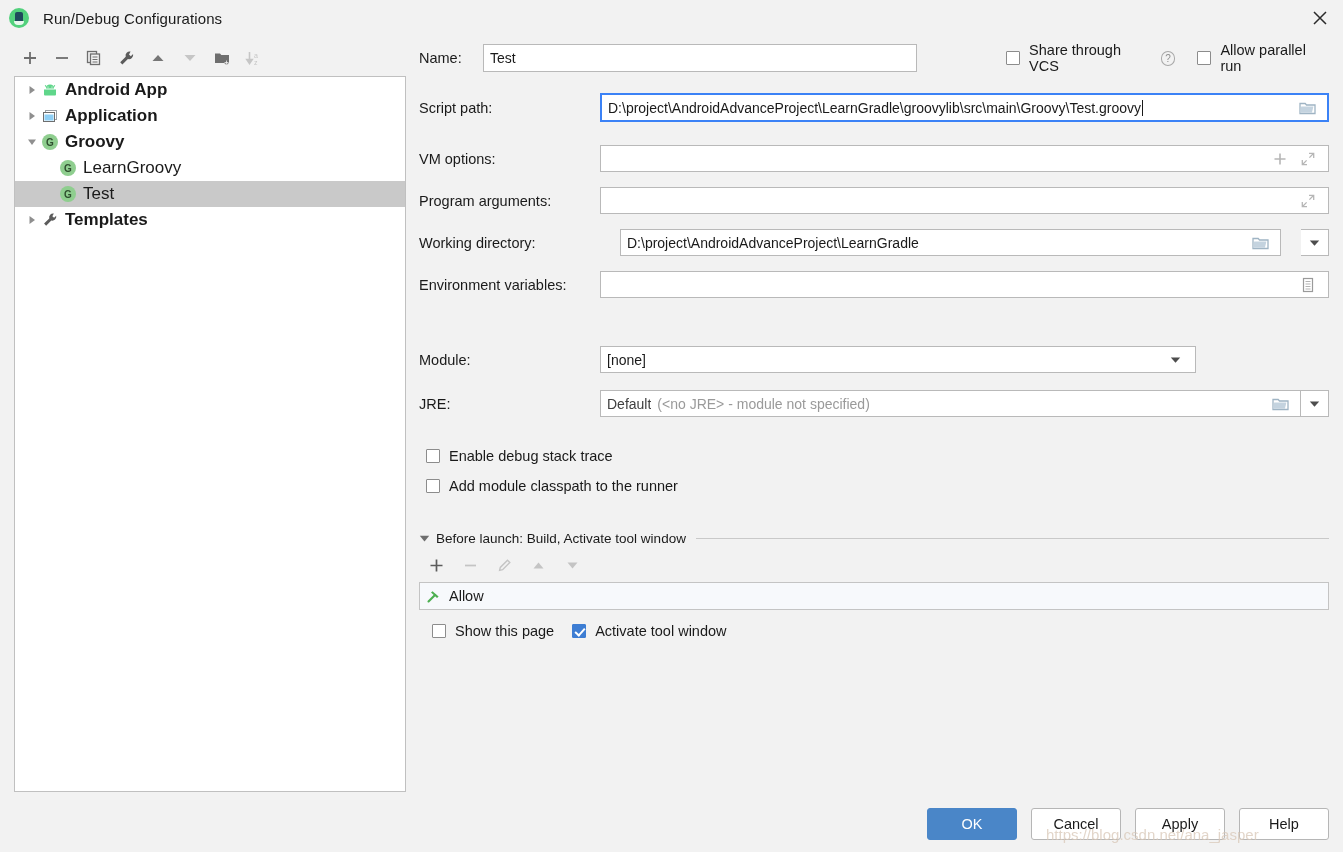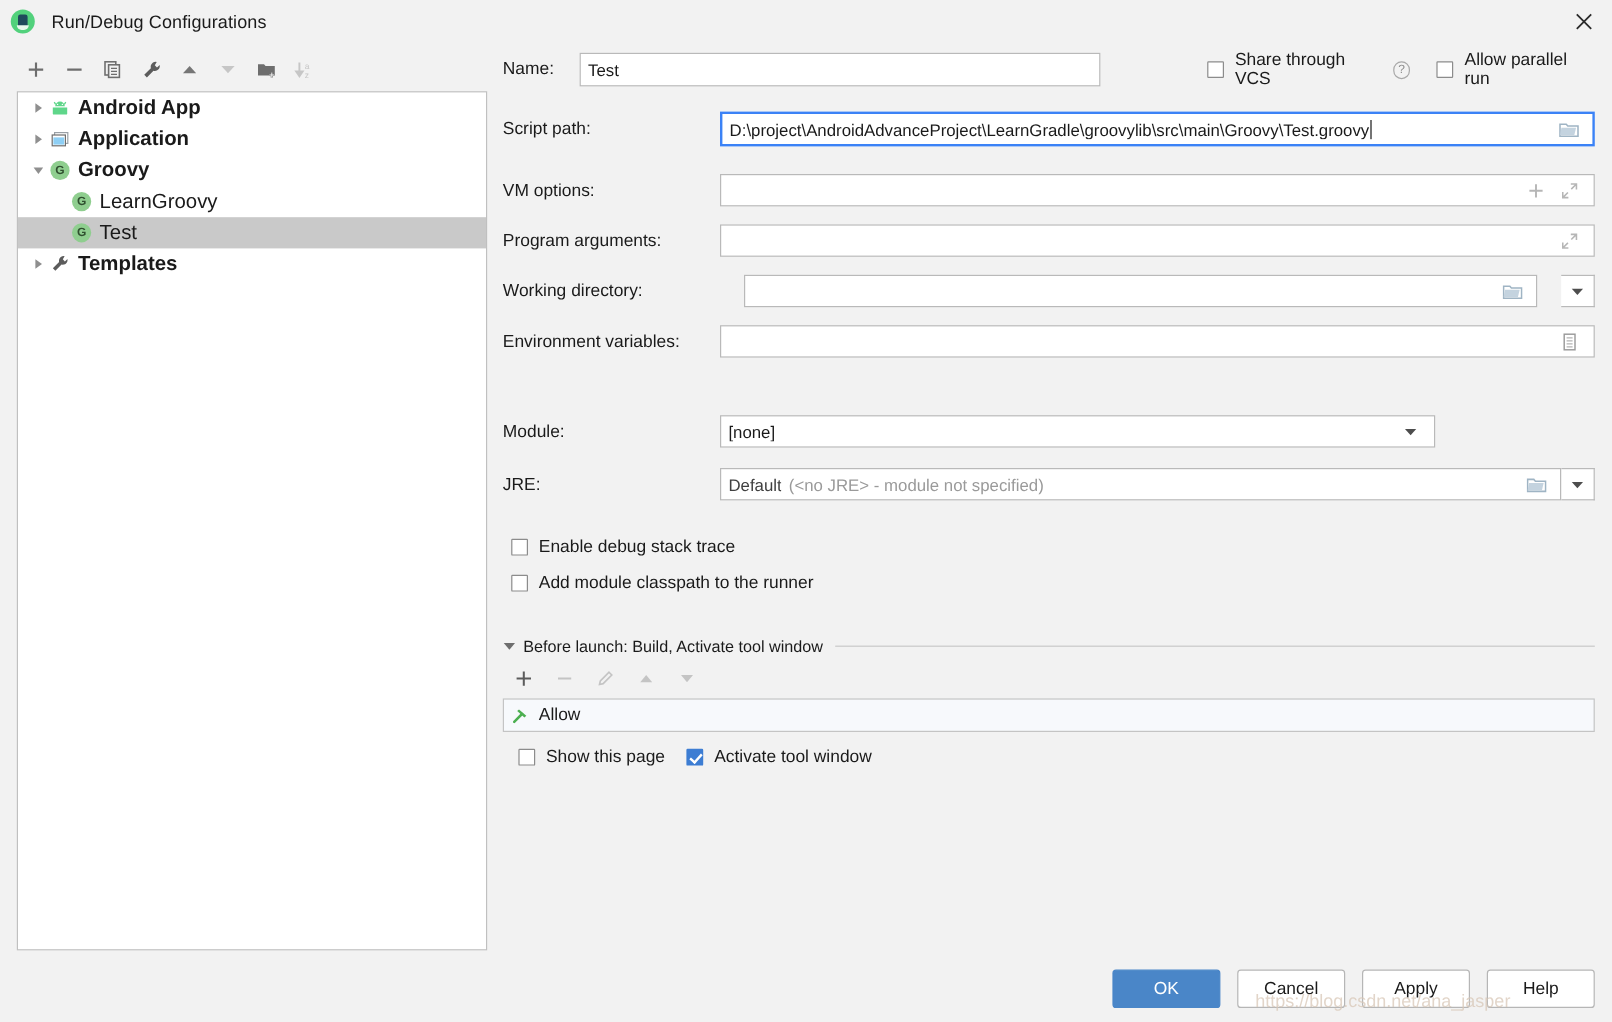--- a/index.html
+++ b/index.html
@@ -433,20 +433,21 @@
             <path d="M8 1.3h4.7v4.7M12.7 1.3L8.4 5.6" stroke="#b6b6b6" stroke-width="1.3" fill="none"></path>
             <path d="M6 12.7H1.3V8M1.3 12.7l4.3-4.3" stroke="#b6b6b6" stroke-width="1.3" fill="none"></path>
           </svg>
         </div>
       </div>
     </div>
 
     <div class="row" style="margin-top:15px;gap:20px;">
       <div class="lbl" style="width:181px;">Working directory:</div>
       <div class="field" style="width:701px;">
+        <span class="val">D:\project\AndroidAdvanceProject\LearnGradle</span>
         <div style="flex:1"></div>
         <div class="icon-btn">
           <svg width="17" height="14" viewBox="0 0 17 14">
             <path d="M1 2.5h5.2L7.5 4H16v8.5H1z" fill="none" stroke="#9fb4c4" stroke-width="1.3"></path>
             <path d="M2.2 5.4h12.2l-1.5 6.4H1z" fill="#c4d3df"></path>
           </svg>
         </div>
       </div>
       <div class="drop-attached">
         <svg width="11" height="8" viewBox="0 0 11 8">

